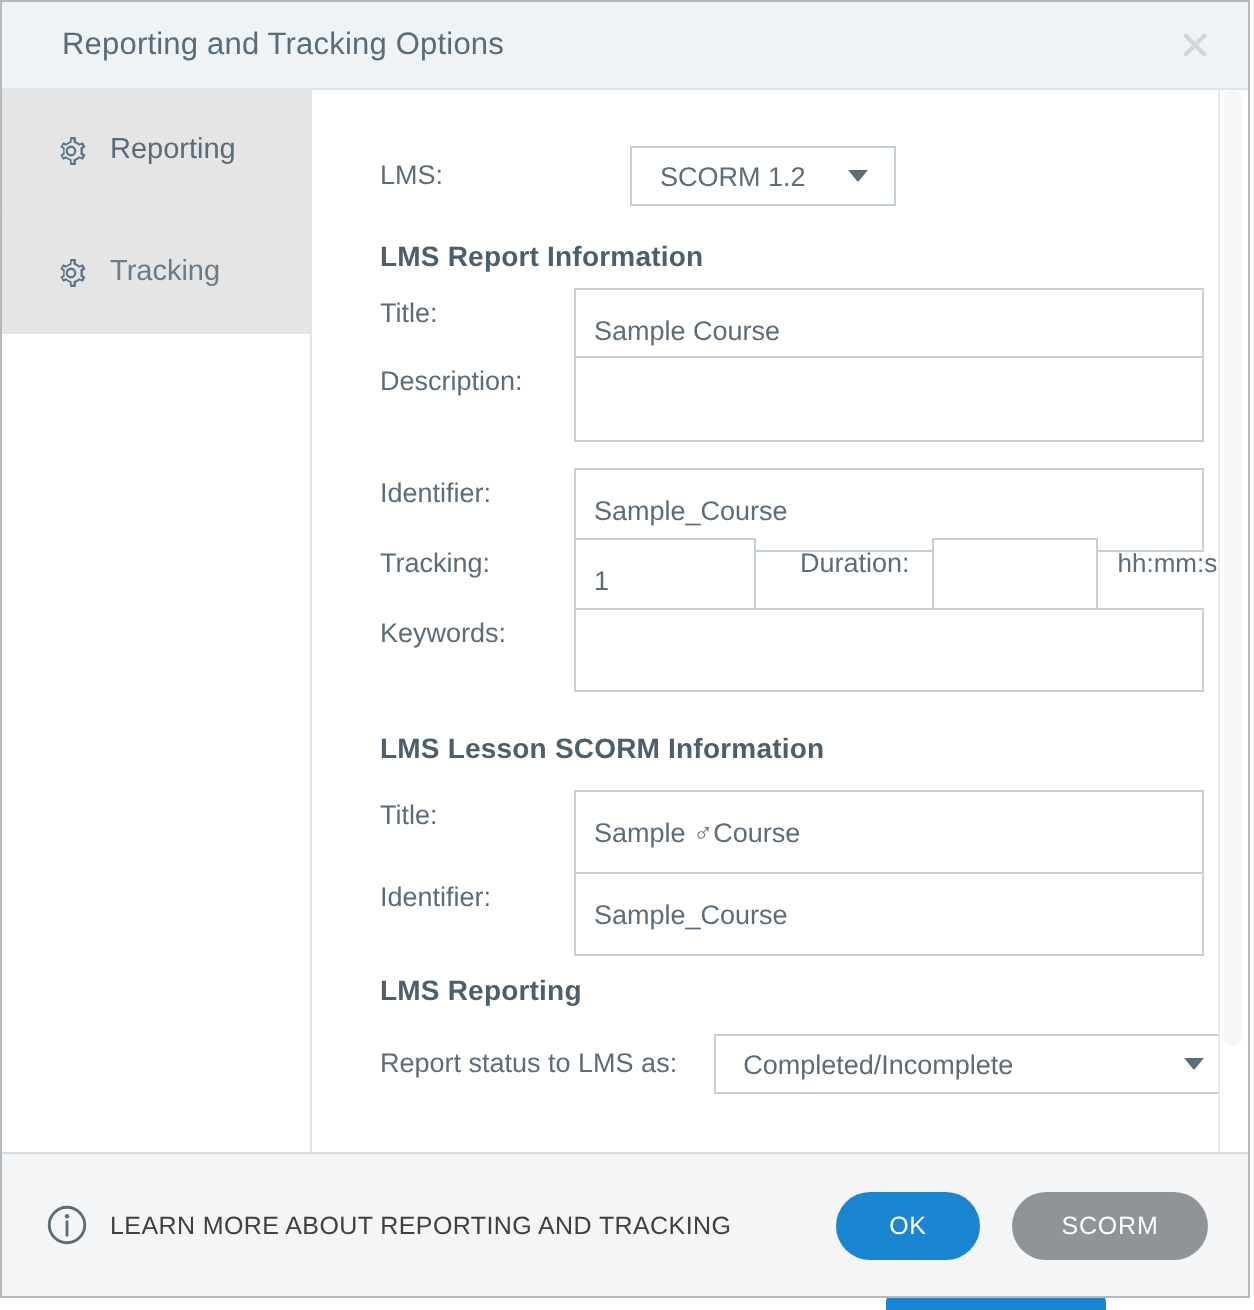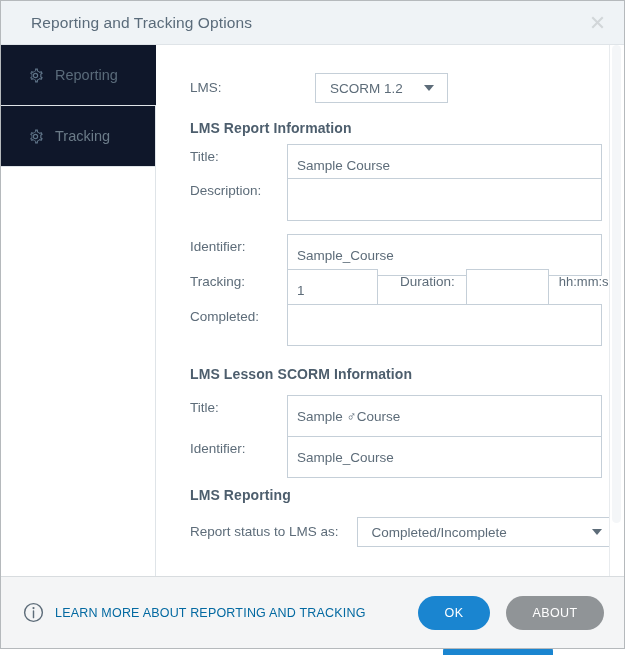--- a/index.html
+++ b/index.html
@@ -86,21 +86,21 @@
     background: #ffffff;
     box-sizing: border-box;
     position: relative;
   }
   .side-tab {
     height: 61px;
     display: flex;
     align-items: center;
     padding-left: 26px;
     box-sizing: border-box;
-    background: #0f172a;
+    background: #e5e5e5;
     border-right: 1px solid #dfe4e8;
     border-bottom: 1px solid #dfe4e8;
     cursor: pointer;
     position: relative;
   }
   .side-tab:first-child {
     border-top: none;
     border-right: none;
     border-bottom: 1px solid #dfe4e8;
   }
@@ -246,21 +246,21 @@
   }
   #learn-more .info-ic {
     width: 21px;
     height: 21px;
     margin-right: 11px;
     flex: none;
     display: block;
   }
   #learn-more .lm-text {
     font-size: 12.5px;
-    color: #0369a1;
+    color: #404040;
     letter-spacing: .2px;
   }
   #footer-spacer { flex: 1; }
   .pill {
     border: none;
     border-radius: 17px;
     height: 34px;
     color: #ffffff;
     font-family: "Liberation Sans", sans-serif;
     font-size: 12.5px;
@@ -347,21 +347,21 @@
 
         <div class="row" style="left:34px; top:224px;">
           <div class="field-label">Tracking:</div>
           <input class="txtbox" style="width: 91px;" value="1">
           <div class="field-label" style="width:auto; margin-left:22px; margin-right:11px;">Duration:</div>
           <input class="txtbox" style="width: 83px;">
           <div class="unit-text" style="margin-left:10px;">hh:mm:ss</div>
         </div>
 
         <div class="row" style="left:34px; top:259px;">
-          <div class="field-label">Completed:</div>
+          <div class="field-label">Keywords:</div>
           <input class="txtbox" style="width: 315px;">
         </div>
 
         <div class="section-head" style="left:34px; top:321px;">LMS Lesson SCORM Information</div>
 
         <div class="row" style="left:34px; top:350px;">
           <div class="field-label">Title:</div>
           <input class="txtbox" style="width: 315px;" value="Sample ♂Course">
         </div>
 
@@ -393,16 +393,16 @@
     <div id="learn-more">
       <svg class="info-ic" viewBox="0 0 22 22">
         <circle cx="11" cy="11" r="9.3" fill="none" stroke="#5d6c79" stroke-width="1.5"></circle>
         <circle cx="11" cy="6.4" r="1.15" fill="#5d6c79"></circle>
         <path d="M11 9.3 v7.1" stroke="#5d6c79" stroke-width="1.5" stroke-linecap="round" fill="none"></path>
       </svg>
       <span class="lm-text">LEARN MORE ABOUT REPORTING AND TRACKING</span>
     </div>
     <div id="footer-spacer"></div>
     <button class="pill" id="ok-button">OK</button>
-    <button class="pill" id="cancel-button">ABOUT</button>
+    <button class="pill" id="cancel-button">SCORM</button>
   </div>
 
 </div>
 
 </body></html>

